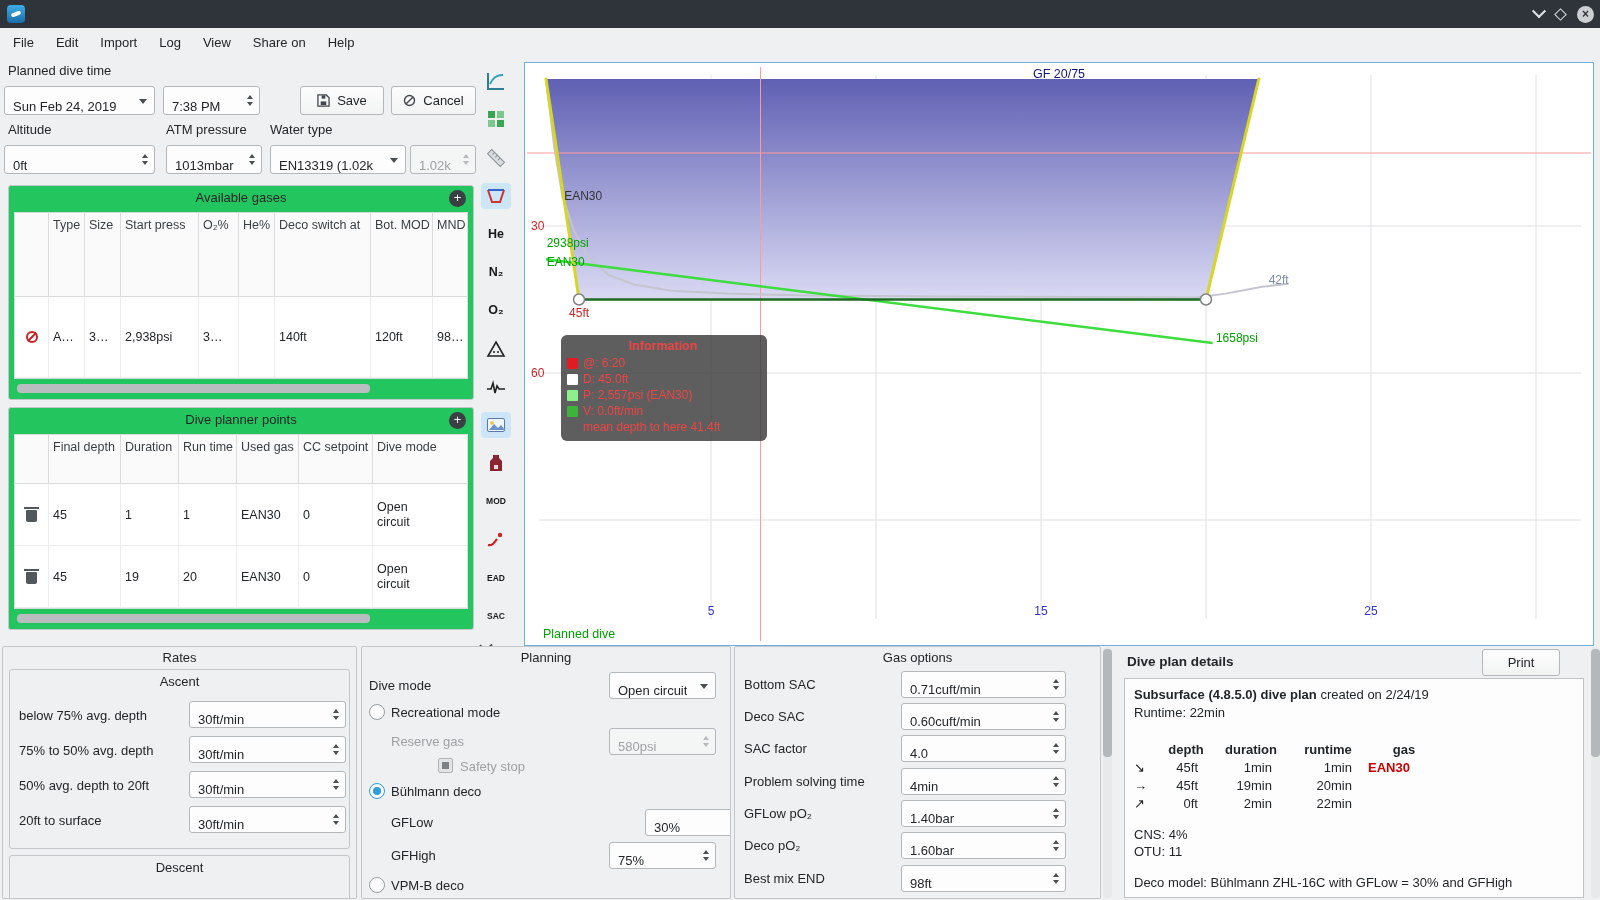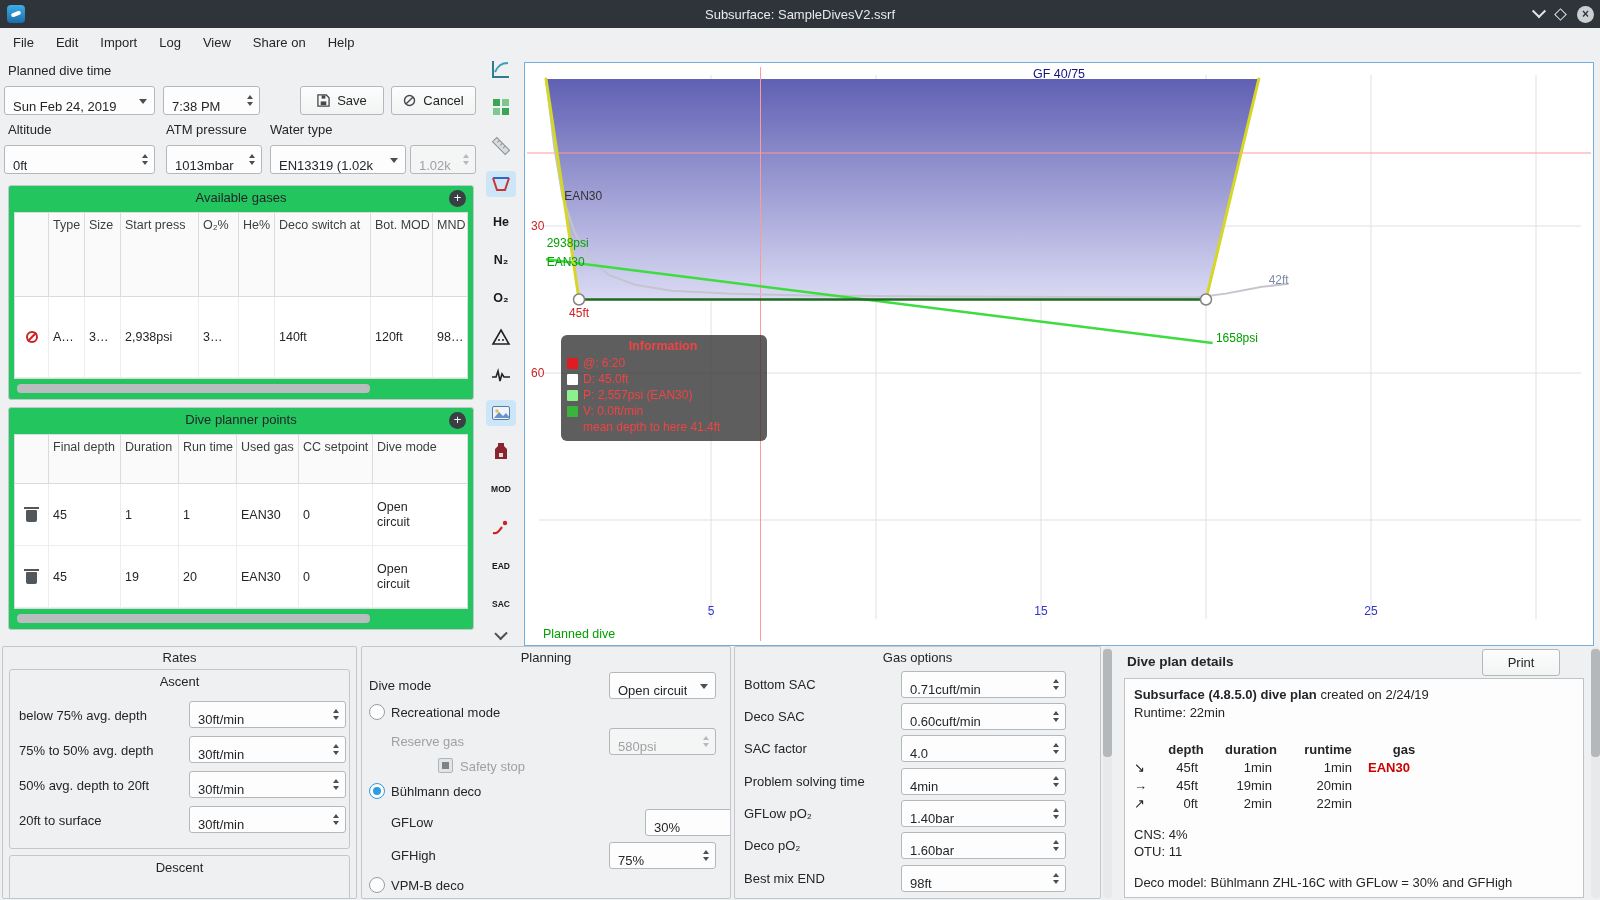--- a/index.html
+++ b/index.html
@@ -42,21 +42,21 @@
   .td { background:#fff; border-right:1px solid #ededee; border-bottom:1px solid #ededee; padding:4px 4px; font-size:12.5px; display:flex; align-items:center; overflow:hidden; }
   .wrap2 { display:block; width:46px; line-height:1.15; white-space:normal; }
   .hscroll { position:absolute; left:6px; right:6px; bottom:6px; height:9px; }
   .hscroll .handle { position:absolute; left:2px; top:0; height:9px; width:78%; border-radius:4px; background:#b9bdbf; }
   .no-icon { width:12px; height:12px; border:2px solid #cc2222; border-radius:50%; position:relative; margin:0 auto; }
   .no-icon::after { content:""; position:absolute; left:-2px; top:3px; width:12px; height:2px; background:#cc2222; transform:rotate(-45deg); }
   .trash { position:relative; width:11px; height:12px; background:#52575c; border-radius:1px 1px 2px 2px; margin:2px auto 0; }
   .trash::before { content:""; position:absolute; top:-3px; left:-2px; right:-2px; height:2px; background:#52575c; }
 
   
-  .vtoolbar { position:absolute; left:481px; top:56px; width:40px; height:582px; display:flex; flex-direction:column; align-items:center; gap:12px; }
+  .vtoolbar { position:absolute; left:481px; top:68px; width:40px; height:582px; display:flex; flex-direction:column; align-items:flex-start; gap:12px; }
   .ticon { width:30px; height:30px; display:flex; align-items:center; justify-content:center; border-radius:4px; }
   .ticon.active { background:#cde6f7; }
   .ticon-text { font-weight:bold; font-size:12.5px; color:#17191b; }
   .ticon-text.small { font-size:8.5px; }
   .chev-down { width:10px; height:10px; border-left:2px solid #4a4f52; border-bottom:2px solid #4a4f52; transform:rotate(-45deg); margin-top:auto; }
 
   
   .chart { position:absolute; left:524px; top:62px; width:1070px; height:584px; background:#ffffff; border:1px solid #72aede; }
   .chart svg { position:absolute; left:0; top:0; width:100%; height:100%; }
   .chart svg text { font-family:"Liberation Sans", sans-serif; font-size:12px; }
@@ -87,21 +87,20 @@
   .pd-gas-red { color:#cc0000; font-weight:bold; }
 
   .vscroll { position:absolute; top:647px; height:251px; width:9px; background:#e7e9ea; border-radius:4px; }
   .vscroll .handle { position:absolute; left:0; top:2px; width:9px; height:108px; border-radius:4px; background:#b4b8ba; }
 </style>
 </head>
 <body>
 
 <div class="titlebar">
   <span class="app-icon"></span>
-  <span class="tb-title">Subsurface: SampleDivesV2.ssrf</span>
   <span class="tb-btns">
     <span class="tb-min"></span>
     <span class="tb-max"></span>
     <span class="tb-close">×</span>
   </span>
 </div>
 
 <div class="menubar">
   <span class="menu-item">File</span>
   <span class="menu-item">Edit</span>
@@ -355,21 +354,21 @@
       <text x="21.66" y="202.69000000000003" fill="#00a000" text-anchor="start">EAN30</text>
       <text x="44.099999999999994" y="253.65" fill="#cc2222" text-anchor="start">45ft</text>
       <text x="690.9" y="278.64000000000004" fill="#00a000" text-anchor="start">1658psi</text>
       <text x="743.6999999999999" y="221.31" fill="#7d8aa8" text-anchor="start">42ft</text>
       <text x="6" y="167" fill="#cc2222">30</text>
       <text x="6" y="314" fill="#cc2222">60</text>
       <text x="186" y="552" fill="#3333cc" text-anchor="middle">5</text>
       <text x="516" y="552" fill="#3333cc" text-anchor="middle">15</text>
       <text x="846" y="552" fill="#3333cc" text-anchor="middle">25</text>
     </svg>
-  <div class="gf-label">GF 40/75</div>
+  <div class="gf-label">GF 20/75</div>
   <div class="tooltip">
     <div class="tt-title">Information</div>
     <div class="tt-row">
         <span class="tt-swatch" style="background: rgb(224, 27, 36);"></span>
         <span>@: 6:20</span>
       </div>
     <div class="tt-row">
         <span class="tt-swatch" style="background: rgb(255, 255, 255);"></span>
         <span>D: 45.0ft</span>
       </div>

